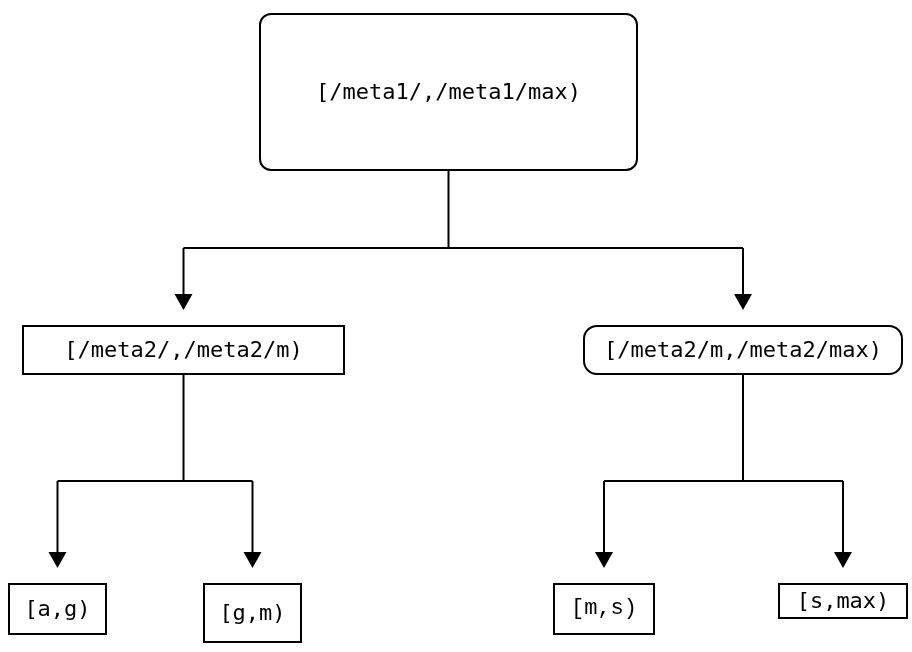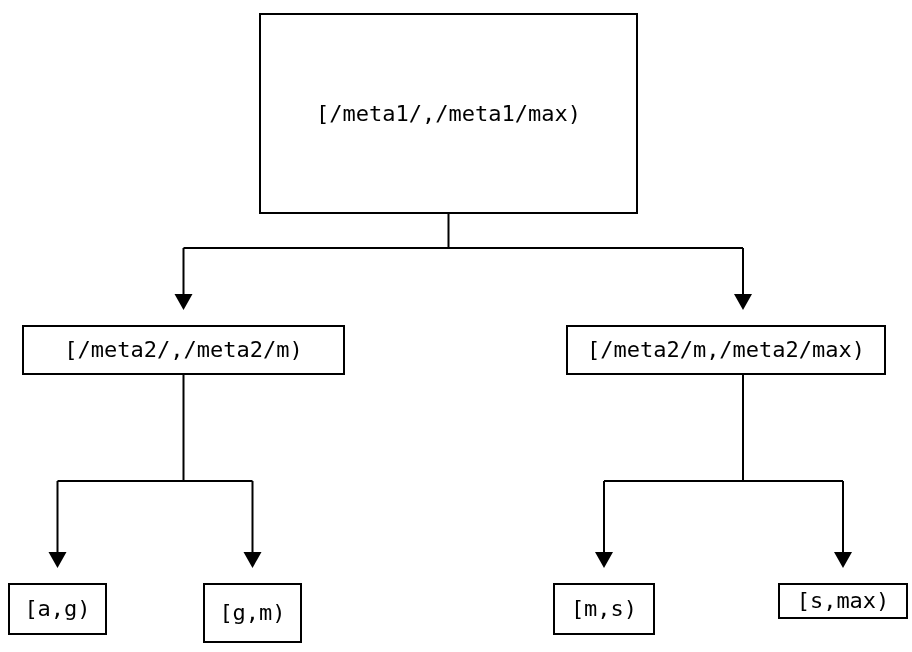--- a/index.html
+++ b/index.html
@@ -37,26 +37,26 @@
     border: 2px solid #000000;
     background: #ffffff;
     color: #000000;
     font-size: 22px;
     line-height: 1;
     display: flex;
     align-items: center;
     justify-content: center;
     white-space: nowrap;
   }
-  #node-root      { left: 259px; top:  13px; width: 379px; height: 201px; }
+  #node-root      { left: 259px; top:  13px; width: 379px; height: 158px; border-radius: 12px; }
   #node-meta2-left  { left:  22px; top: 325px; width: 323px; height:  50px; }
-  #node-meta2-right { left: 566px; top: 325px; width: 320px; height:  50px; }
+  #node-meta2-right { left: 583px; top: 325px; width: 320px; height:  50px; border-radius: 14px; }
   #node-leaf-ag   { left:   8px; top: 583px; width:  99px; height:  52px; }
   #node-leaf-gm   { left: 203px; top: 583px; width:  99px; height:  60px; }
-  #node-leaf-ms   { left: 553px; top: 583px; width: 102px; height:  52px; }
+  #node-leaf-ms   { left: 553px; top: 583px; width: 102px; height:  52px; font-family: Liberation Mono, monospace; }
   #node-leaf-smax { left: 778px; top: 583px; width: 130px; height:  36px; }
 </style>
 </head>
 <body>
 
 <div class="canvas">
 
   <svg class="edges" viewBox="0 0 912 652" xmlns="http://www.w3.org/2000/svg">
     <g>
       <path class="edge" d="M448.5 168 L448.5 248 M183.5 248 L743 248 M183.5 248 L183.5 294 M743 248 L743 294"></path>

